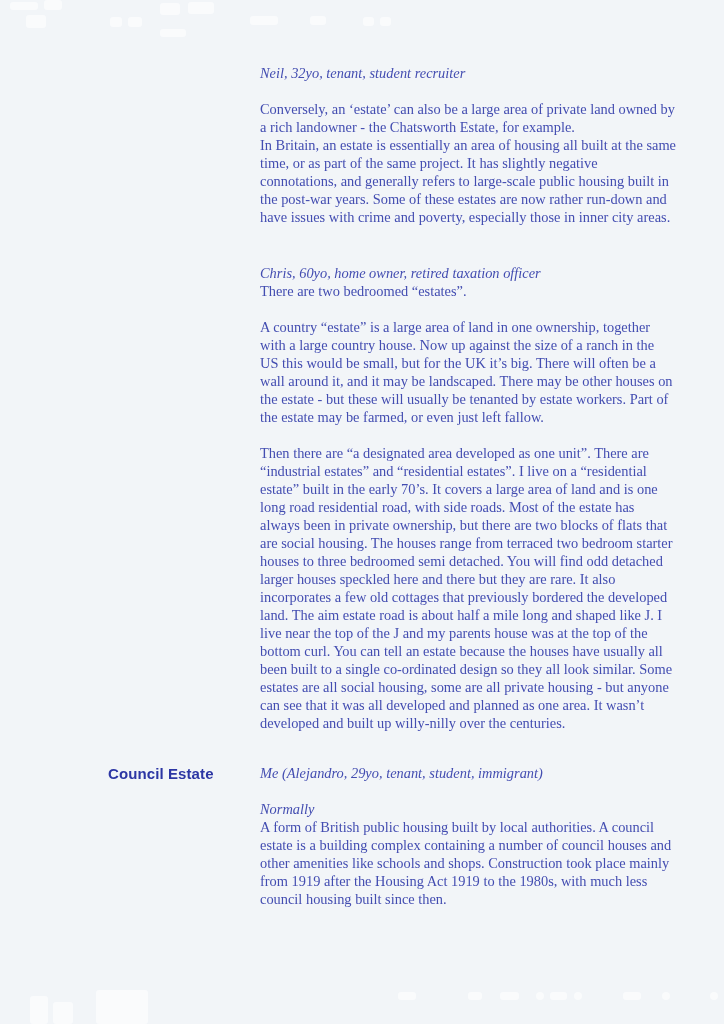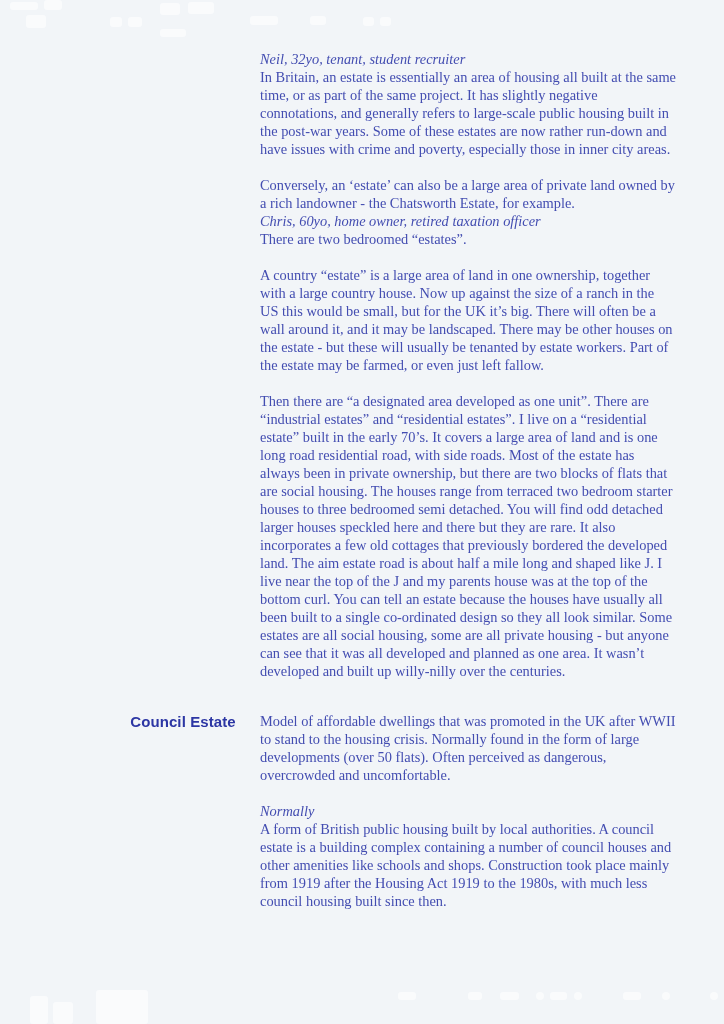--- a/index.html
+++ b/index.html
@@ -18,50 +18,49 @@
   .g {
     position: absolute;
     background: rgba(255,255,255,0.6);
   }
   .g.round { border-radius: 50%; }
   .g.soft  { border-radius: 3px; }
 
   .content {
     position: absolute;
     left: 260px;
-    top: 50px;
+    top: 64px;
     width: 416px;
     color: #434db1;
     font-size: 14.4px;
     line-height: 18px;
   }
 
   .section { position: relative; }
-  .section.gap-lg { }
+  .section.gap-lg { margin-top: 38px; }
   .section.gap-md { margin-top: 32px; }
 
   .speaker {
     font-style: italic;
   }
 
   .para { margin: 18px 0 0 0; }
   .para.tight { margin-top: 0; }
 
   .side-label {
     position: absolute;
     left: -152px;
     top: 1px;
     width: 150px;
     font-family: "Liberation Sans", sans-serif;
     font-weight: bold;
     font-size: 15px;
     line-height: 17px;
     color: #2c36a4;
     letter-spacing: 0.1px;
-    text-align: center;
   }
 </style>
 </head>
 <body>
 
 <div class="page">
 
   <div class="g soft" style="left:10px;  top:2px;  width:28px; height:8px;"></div>
   <div class="g soft" style="left:44px;  top:0px;  width:18px; height:10px;"></div>
   <div class="g soft" style="left:160px; top:3px;  width:20px; height:12px;"></div>
@@ -85,32 +84,32 @@
   <div class="g soft" style="left:550px; top:992px;  width:17px; height:8px;"></div>
   <div class="g round" style="left:574px; top:992px;  width:8px;  height:8px;"></div>
   <div class="g soft" style="left:623px; top:992px;  width:18px; height:8px;"></div>
   <div class="g round" style="left:662px; top:992px;  width:8px;  height:8px;"></div>
   <div class="g round" style="left:710px; top:992px;  width:8px;  height:8px;"></div>
 
   <div class="content">
 
     <div class="section">
       <div class="speaker">Neil, 32yo, tenant, student recruiter</div>
+      <div class="para">Conversely, an ‘estate’ can also be a large area of private land owned by a rich landowner - the Chatsworth Estate, for example.</div>
       <div class="para tight">In Britain, an estate is essentially an area of housing all built at the same time, or as part of the same project. It has slightly negative connotations, and generally refers to large-scale public housing built in the post-war years. Some of these estates are now rather run-down and have issues with crime and poverty, especially those in inner city areas.</div>
-      <div class="para">Conversely, an ‘estate’ can also be a large area of private land owned by a rich landowner - the Chatsworth Estate, for example.</div>
     </div>
 
     <div class="section gap-lg">
       <div class="speaker">Chris, 60yo, home owner, retired taxation officer</div>
       <div class="para tight">There are two bedroomed “estates”.</div>
       <div class="para">A country “estate” is a large area of land in one ownership, together with a large country house. Now up against the size of a ranch in the US this would be small, but for the UK it’s big. There will often be a wall around it, and it may be landscaped. There may be other houses on the estate - but these will usually be tenanted by estate workers. Part of the estate may be farmed, or even just left fallow.</div>
       <div class="para">Then there are “a designated area developed as one unit”. There are “industrial estates” and “residential estates”. I live on a “residential estate” built in the early 70’s. It covers a large area of land and is one long road residential road, with side roads. Most of the estate has always been in private ownership, but there are two blocks of flats that are social housing. The houses range from terraced two bedroom starter houses to three bedroomed semi detached. You will find odd detached larger houses speckled here and there but they are rare. It also incorporates a few old cottages that previously bordered the developed land. The aim estate road is about half a mile long and shaped like J. I live near the top of the J and my parents house was at the top of the bottom curl. You can tell an estate because the houses have usually all been built to a single co-ordinated design so they all look similar. Some estates are all social housing, some are all private housing - but anyone can see that it was all developed and planned as one area. It wasn’t developed and built up willy-nilly over the centuries.</div>
     </div>
 
     <div class="section gap-md">
       <div class="side-label">Council Estate</div>
-      <div class="para tight">Model of affordable dwellings that was promoted in the UK after WWII to stand to the housing crisis. Normally found in the form of large developments (over 50 flats). Often perceived as dangerous, overcrowded and uncomfortable.</div>
+      <div class="speaker">Me (Alejandro, 29yo, tenant, student, immigrant)</div>
       <div class="para speaker">Normally</div>
       <div class="para tight">A form of British public housing built by local authorities. A council estate is a building complex containing a number of council houses and other amenities like schools and shops. Construction took place mainly from 1919 after the Housing Act 1919 to the 1980s, with much less council housing built since then.</div>
     </div>
 
   </div>
 </div>
 
 </body></html>

